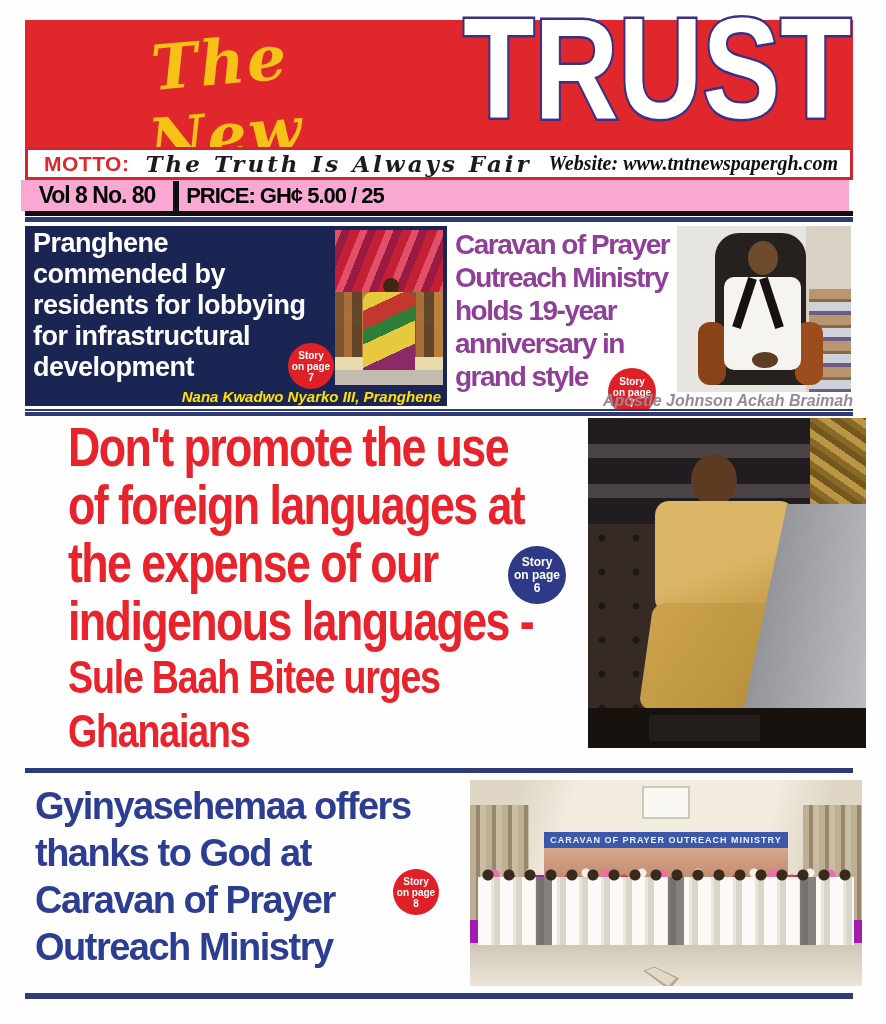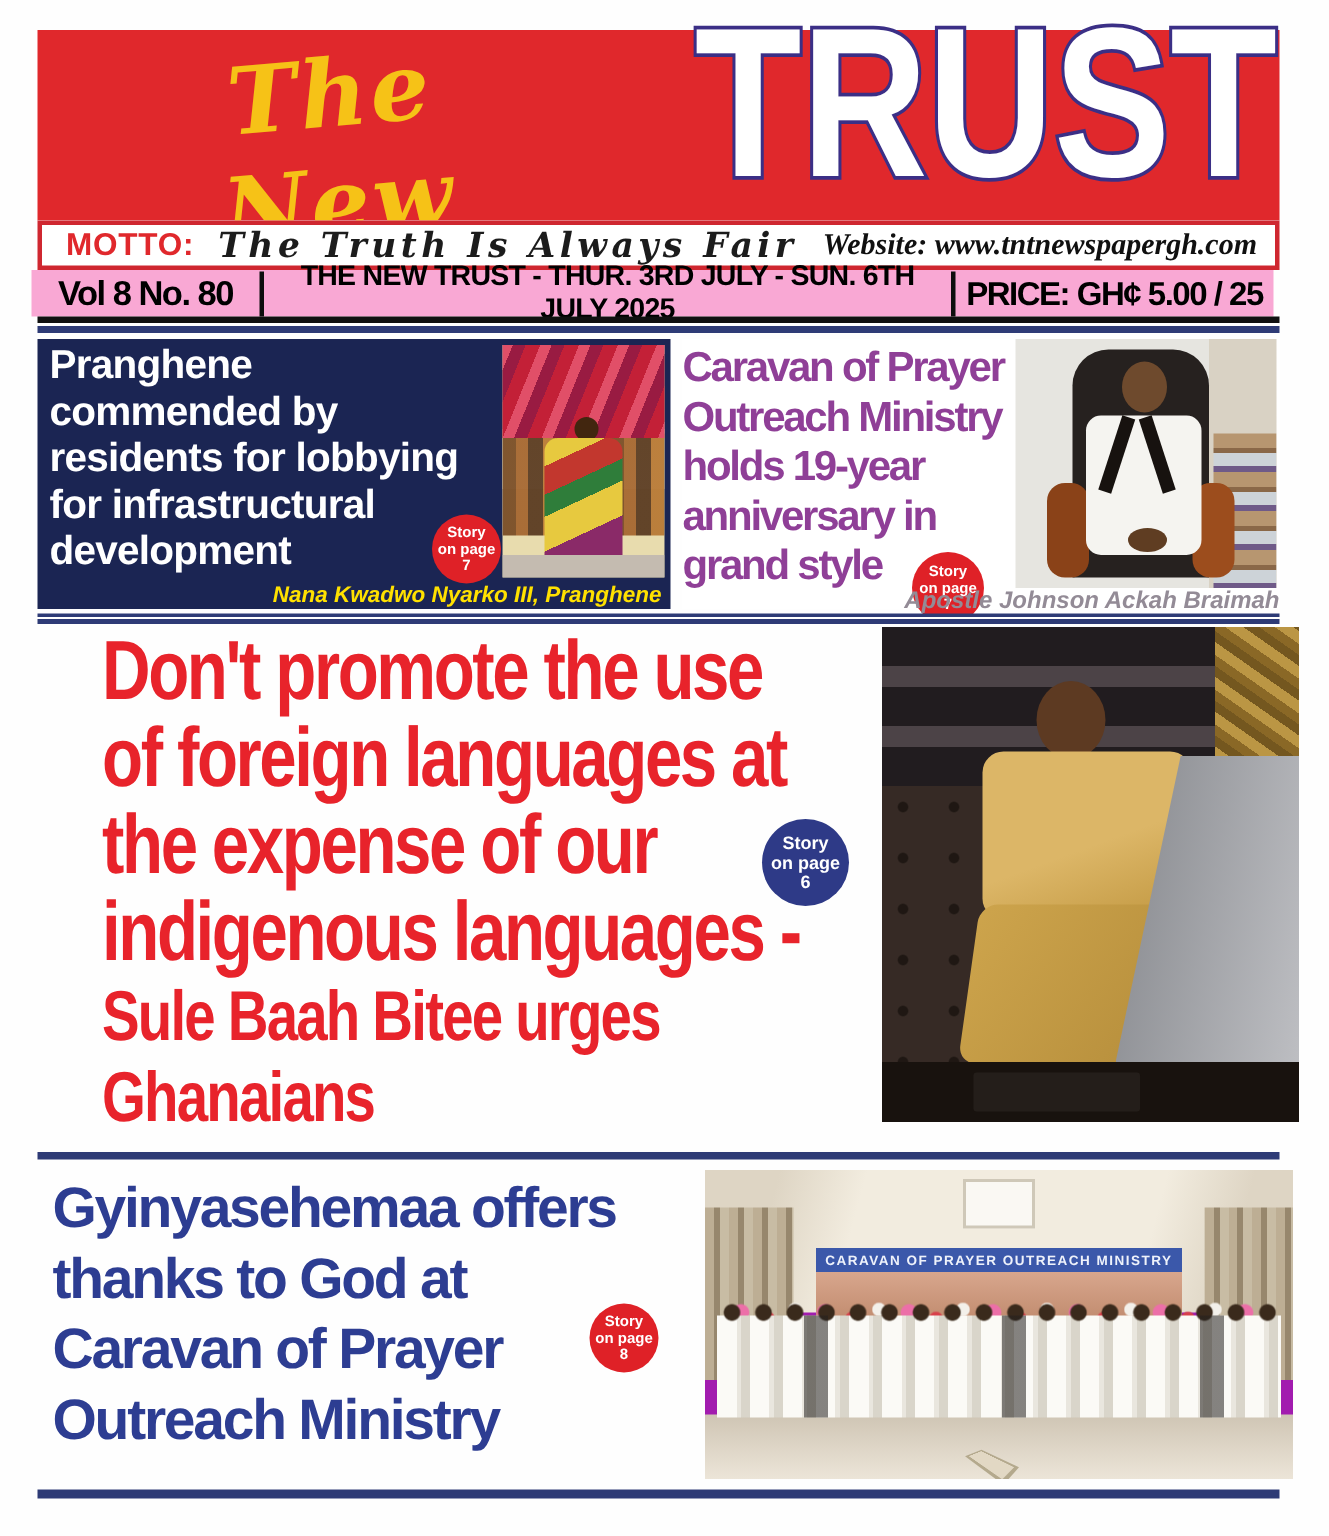--- a/index.html
+++ b/index.html
@@ -164,21 +164,20 @@
 
   <div class="motto-bar">
     <span class="motto-label">MOTTO:</span>
     <span class="motto-text">The Truth Is Always Fair</span>
     <span class="website">Website: www.tntnewspapergh.com</span>
   </div>
 
   <div class="info-bar">
     <span class="info-vol">Vol 8 No. 80</span>
     <span class="vdiv"></span>
-    <span class="info-edition">THE NEW TRUST - THUR. 3RD JULY - SUN. 6TH JULY 2025</span>
     <span class="vdiv"></span>
     <span class="info-price">PRICE: GH¢ 5.00 / 25</span>
   </div>
   <div class="rule-double"></div>
 
   <div class="top-row">
 
     <div class="story-tl">
       <div class="tl-headline">
         <span>Pranghene</span><br>

